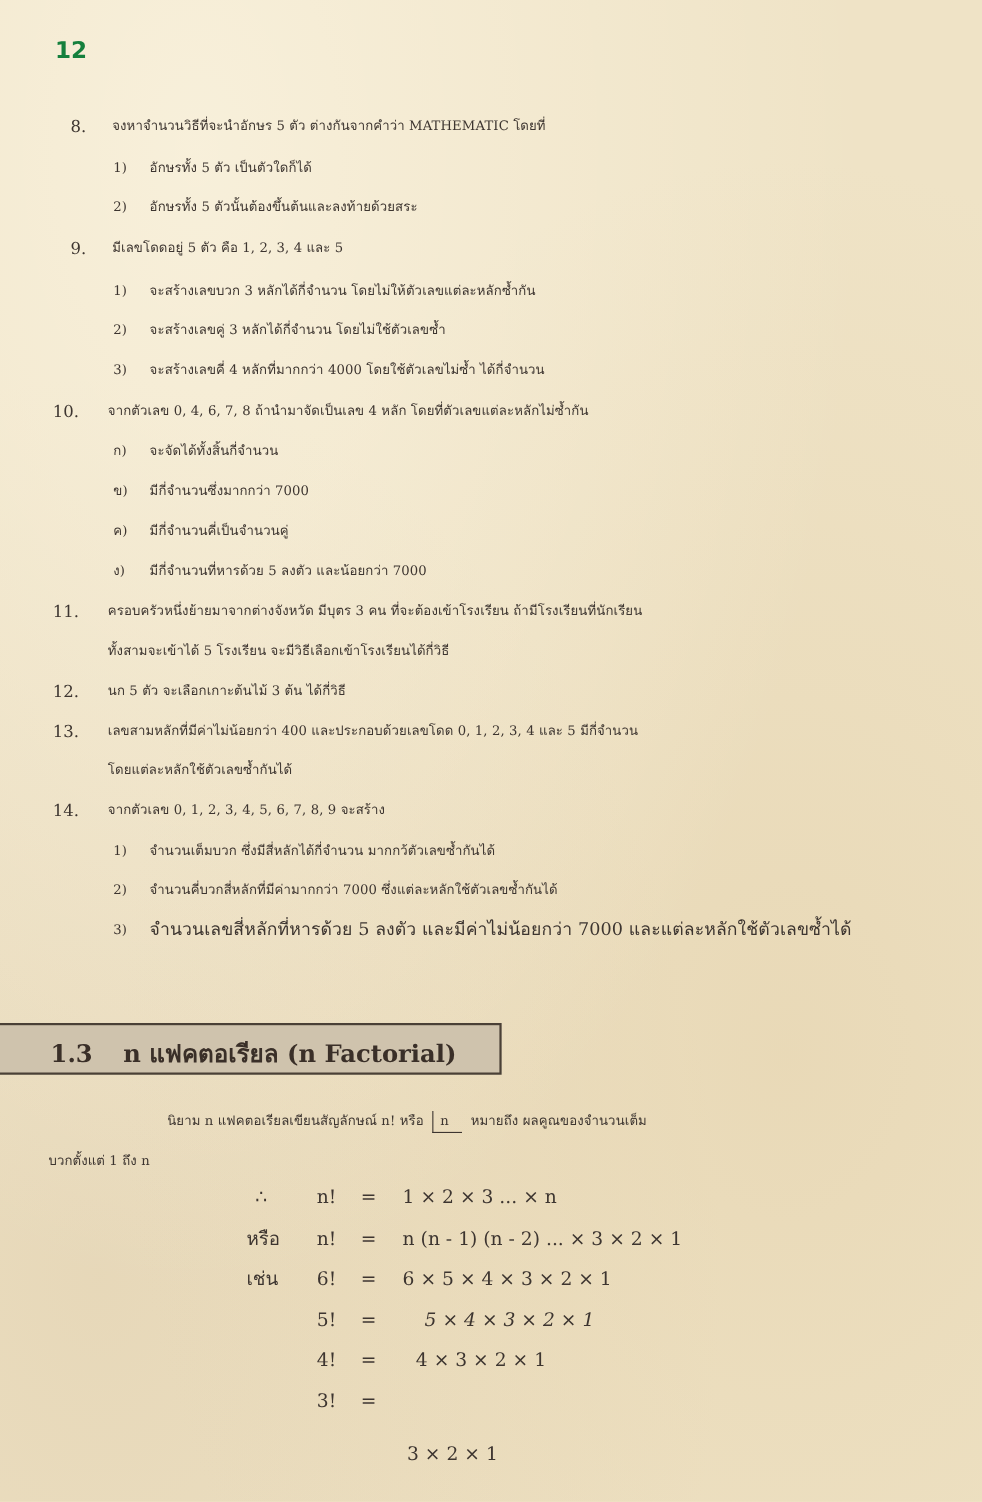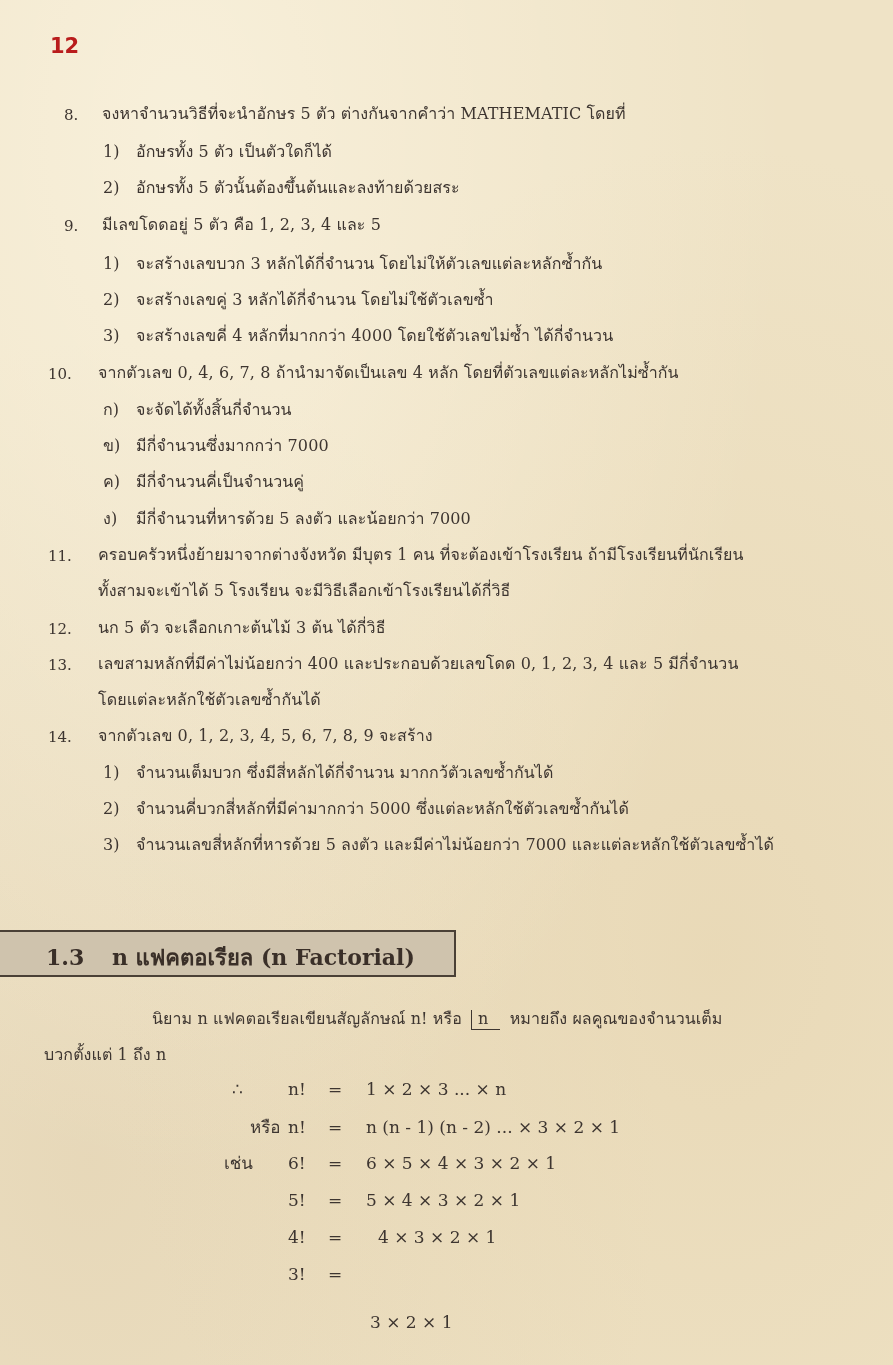--- a/index.html
+++ b/index.html
@@ -7,22 +7,22 @@
     width:893px;height:1365px;overflow:hidden;position:relative;
     background:#efe3c6;
     background-image:
       radial-gradient(ellipse at 20% 10%, rgba(255,250,235,0.55), rgba(255,250,235,0) 60%),
       radial-gradient(ellipse at 80% 70%, rgba(225,205,165,0.45), rgba(225,205,165,0) 60%),
       radial-gradient(ellipse at 10% 85%, rgba(215,195,160,0.35), rgba(215,195,160,0) 50%);
     font-family:"DejaVu Serif", serif;
     color:#3d3530;
   }
   .abs{position:absolute;}
-  .page-num{left:50px;top:34px;font-family:"DejaVu Sans",sans-serif;font-weight:bold;font-size:21px;color:#b91c1c;}
-  .line{position:absolute;font-size:16px;line-height:22px;white-space:nowrap;letter-spacing:0.1px;}
+  .page-num{left:50px;top:34px;font-family:"DejaVu Sans",sans-serif;font-weight:bold;font-size:21px;color:#15803d;}
+  .line{position:absolute;font-size:12px;line-height:22px;white-space:nowrap;letter-spacing:0.1px;}
   .num{position:absolute;font-size:15px;line-height:22px;}
   .section-box{
     position:absolute;left:-2px;top:930px;width:458px;height:47px;
     background:#cfc3ad;border:2px solid #4a4036;box-sizing:border-box;
   }
   .section-title{position:absolute;left:46px;top:940px;font-size:22px;font-weight:bold;color:#3a2f28;white-space:nowrap;}
   .sec-num{margin-right:20px;}
   .formula-row{position:absolute;font-size:17px;line-height:22px;white-space:nowrap;}
   .lbl{position:absolute;}
   .fsym{position:absolute;}
@@ -63,42 +63,42 @@
   <span class="line" style="left:103px;top:435px;">ข)</span>
   <span class="line" style="left:136px;top:435px;">มีกี่จำนวนซึ่งมากกว่า 7000</span>
   <span class="line" style="left:103px;top:471px;">ค)</span>
   <span class="line" style="left:136px;top:471px;">มีกี่จำนวนคี่เป็นจำนวนคู่</span>
   <span class="line" style="left:103px;top:508px;">ง)</span>
   <span class="line" style="left:136px;top:508px;">มีกี่จำนวนที่หารด้วย 5 ลงตัว และน้อยกว่า 7000</span>
 </div>
 
 <div>
   <span class="num" style="left:48px;top:545px;">11.</span>
-  <span class="line" style="left:98px;top:544px;">ครอบครัวหนึ่งย้ายมาจากต่างจังหวัด มีบุตร 1 คน ที่จะต้องเข้าโรงเรียน ถ้ามีโรงเรียนที่นักเรียน</span>
+  <span class="line" style="left:98px;top:544px;">ครอบครัวหนึ่งย้ายมาจากต่างจังหวัด มีบุตร 3 คน ที่จะต้องเข้าโรงเรียน ถ้ามีโรงเรียนที่นักเรียน</span>
   <span class="line" style="left:98px;top:580px;">ทั้งสามจะเข้าได้ 5 โรงเรียน จะมีวิธีเลือกเข้าโรงเรียนได้กี่วิธี</span>
 </div>
 
 <div>
   <span class="num" style="left:48px;top:618px;">12.</span>
   <span class="line" style="left:98px;top:617px;">นก 5 ตัว จะเลือกเกาะต้นไม้ 3 ต้น ได้กี่วิธี</span>
 </div>
 
 <div>
   <span class="num" style="left:48px;top:654px;">13.</span>
   <span class="line" style="left:98px;top:653px;">เลขสามหลักที่มีค่าไม่น้อยกว่า 400 และประกอบด้วยเลขโดด 0, 1, 2, 3, 4 และ 5 มีกี่จำนวน</span>
   <span class="line" style="left:98px;top:689px;">โดยแต่ละหลักใช้ตัวเลขซ้ำกันได้</span>
 </div>
 
 <div>
   <span class="num" style="left:48px;top:726px;">14.</span>
   <span class="line" style="left:98px;top:725px;">จากตัวเลข 0, 1, 2, 3, 4, 5, 6, 7, 8, 9 จะสร้าง</span>
   <span class="line" style="left:103px;top:762px;">1)</span>
   <span class="line" style="left:136px;top:762px;">จำนวนเต็มบวก ซึ่งมีสี่หลักได้กี่จำนวน มากกว้ตัวเลขซ้ำกันได้</span>
   <span class="line" style="left:103px;top:798px;">2)</span>
-  <span class="line" style="left:136px;top:798px;">จำนวนคี่บวกสี่หลักที่มีค่ามากกว่า 5000 ซึ่งแต่ละหลักใช้ตัวเลขซ้ำกันได้</span>
+  <span class="line" style="left:136px;top:798px;">จำนวนคี่บวกสี่หลักที่มีค่ามากกว่า 7000 ซึ่งแต่ละหลักใช้ตัวเลขซ้ำกันได้</span>
   <span class="line" style="left:103px;top:834px;">3)</span>
   <span class="line" style="left:136px;top:834px;font-size:16px;">จำนวนเลขสี่หลักที่หารด้วย 5 ลงตัว และมีค่าไม่น้อยกว่า 7000 และแต่ละหลักใช้ตัวเลขซ้ำได้</span>
 </div>
 
 <div class="section-box"></div>
 <div class="section-title">
   <span class="sec-num">1.3</span>
   <span>n แฟคตอเรียล (n Factorial)</span>
 </div>
 
@@ -110,35 +110,35 @@
 <div class="line" style="left:44px;top:1044px;">บวกตั้งแต่ 1 ถึง n</div>
 
 <div>
   <div class="formula-row" style="top:1078px;left:0;">
     <span class="lbl" style="left:232px;">∴</span>
     <span class="fsym" style="left:288px;">n!</span>
     <span class="eq" style="left:328px;">=</span>
     <span class="frhs" style="left:366px;">1 × 2 × 3  ...  × n</span>
   </div>
   <div class="formula-row" style="top:1116px;left:0;">
-    <span class="lbl" style="left:224px;margin-left:26px;">หรือ</span>
+    <span class="lbl" style="left:224px;">หรือ</span>
     <span class="fsym" style="left:288px;">n!</span>
     <span class="eq" style="left:328px;">=</span>
     <span class="frhs" style="left:366px;">n (n - 1) (n - 2) ... × 3 × 2 × 1</span>
   </div>
   <div class="formula-row" style="top:1152px;left:0;">
     <span class="lbl" style="left:224px;">เช่น</span>
     <span class="fsym" style="left:288px;">6!</span>
     <span class="eq" style="left:328px;">=</span>
     <span class="frhs" style="left:366px;">6 × 5 × 4 × 3 × 2 × 1</span>
   </div>
   <div class="formula-row" style="top:1189px;left:0;">
     <span class="fsym" style="left:288px;">5!</span>
     <span class="eq" style="left:328px;">=</span>
-    <span class="frhs" style="left:366px;">5 × 4 × 3 × 2 × 1</span>
+    <span class="frhs" style="left:386px;font-style:italic;">5 × 4 × 3 × 2 × 1</span>
   </div>
   <div class="formula-row" style="top:1226px;left:0;">
     <span class="fsym" style="left:288px;">4!</span>
     <span class="eq" style="left:328px;">=</span>
     <span class="frhs" style="left:378px;">4 × 3 × 2 × 1</span>
   </div>
   <div class="formula-row" style="top:1263px;left:0;">
     <span class="fsym" style="left:288px;">3!</span>
     <span class="eq" style="left:328px;">=</span>
     <span class="frhs" style="left:370px;margin-top:48px;"> 3 × 2 × 1</span>

